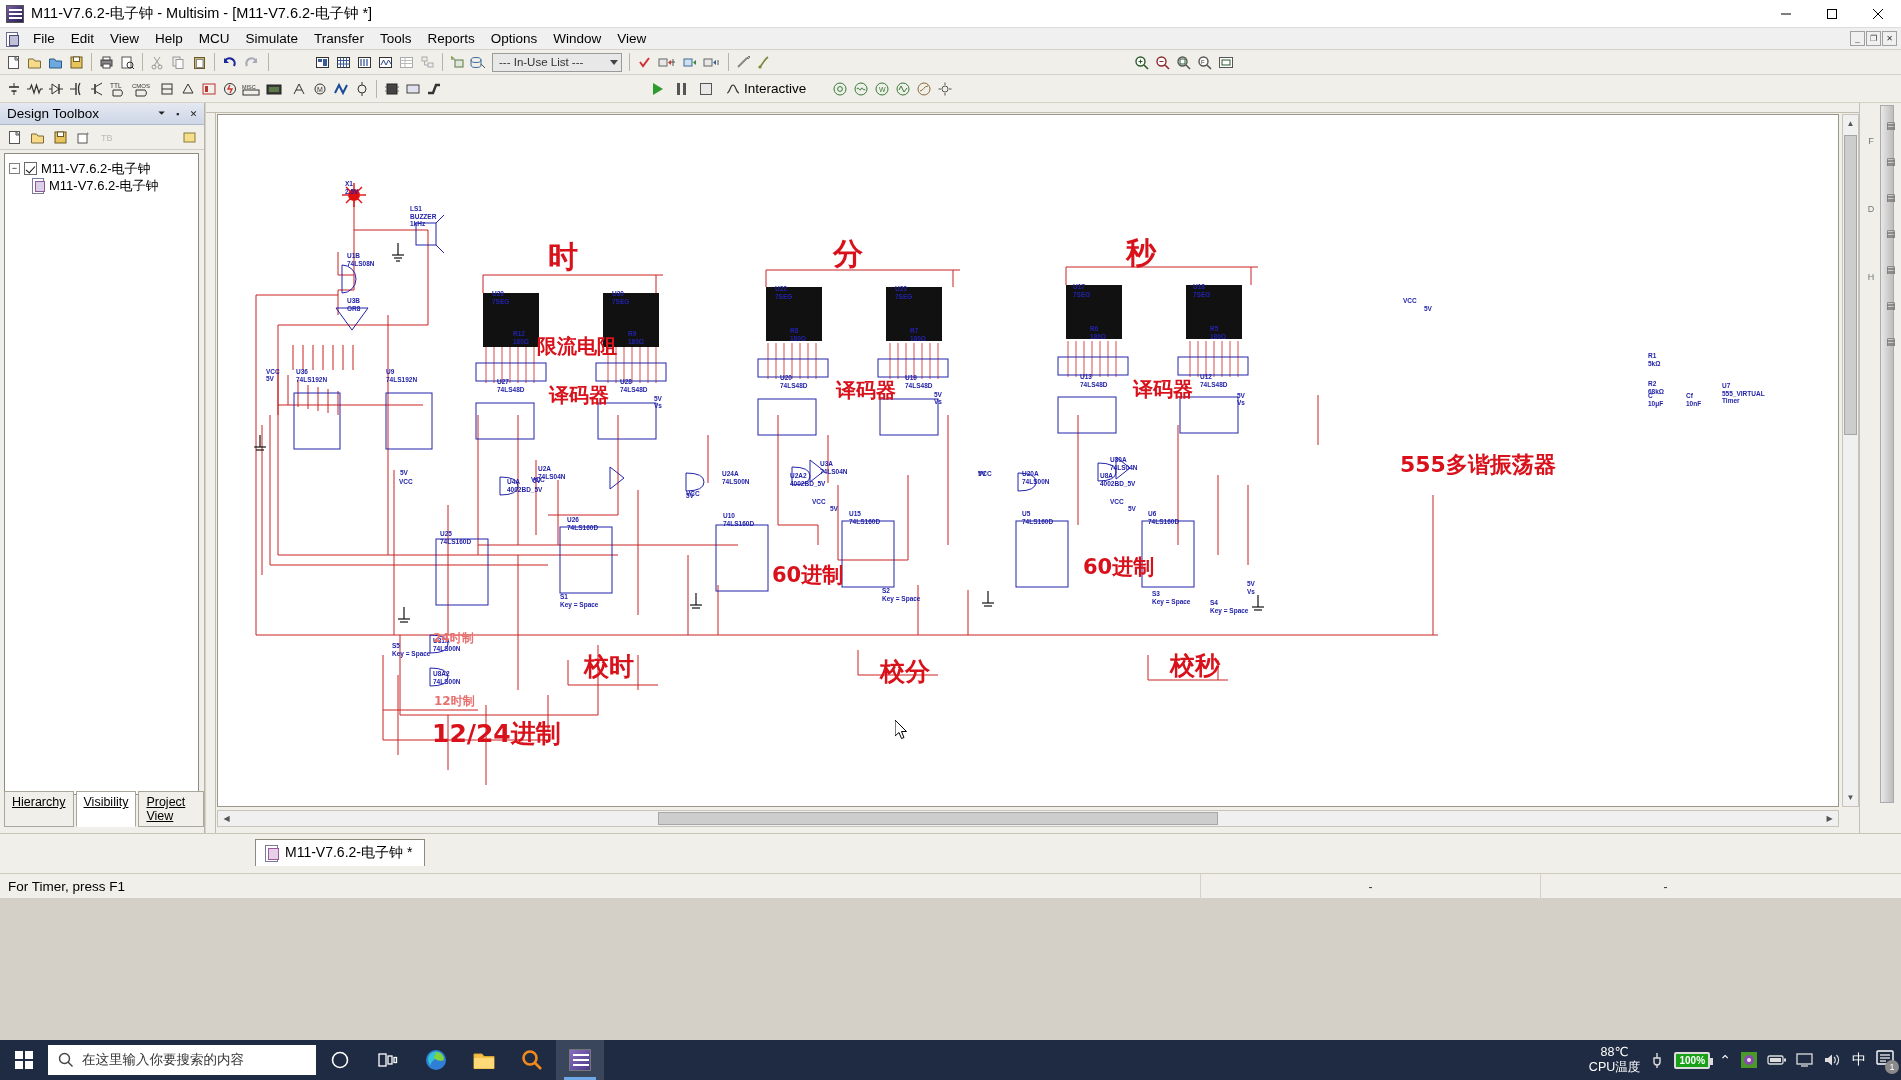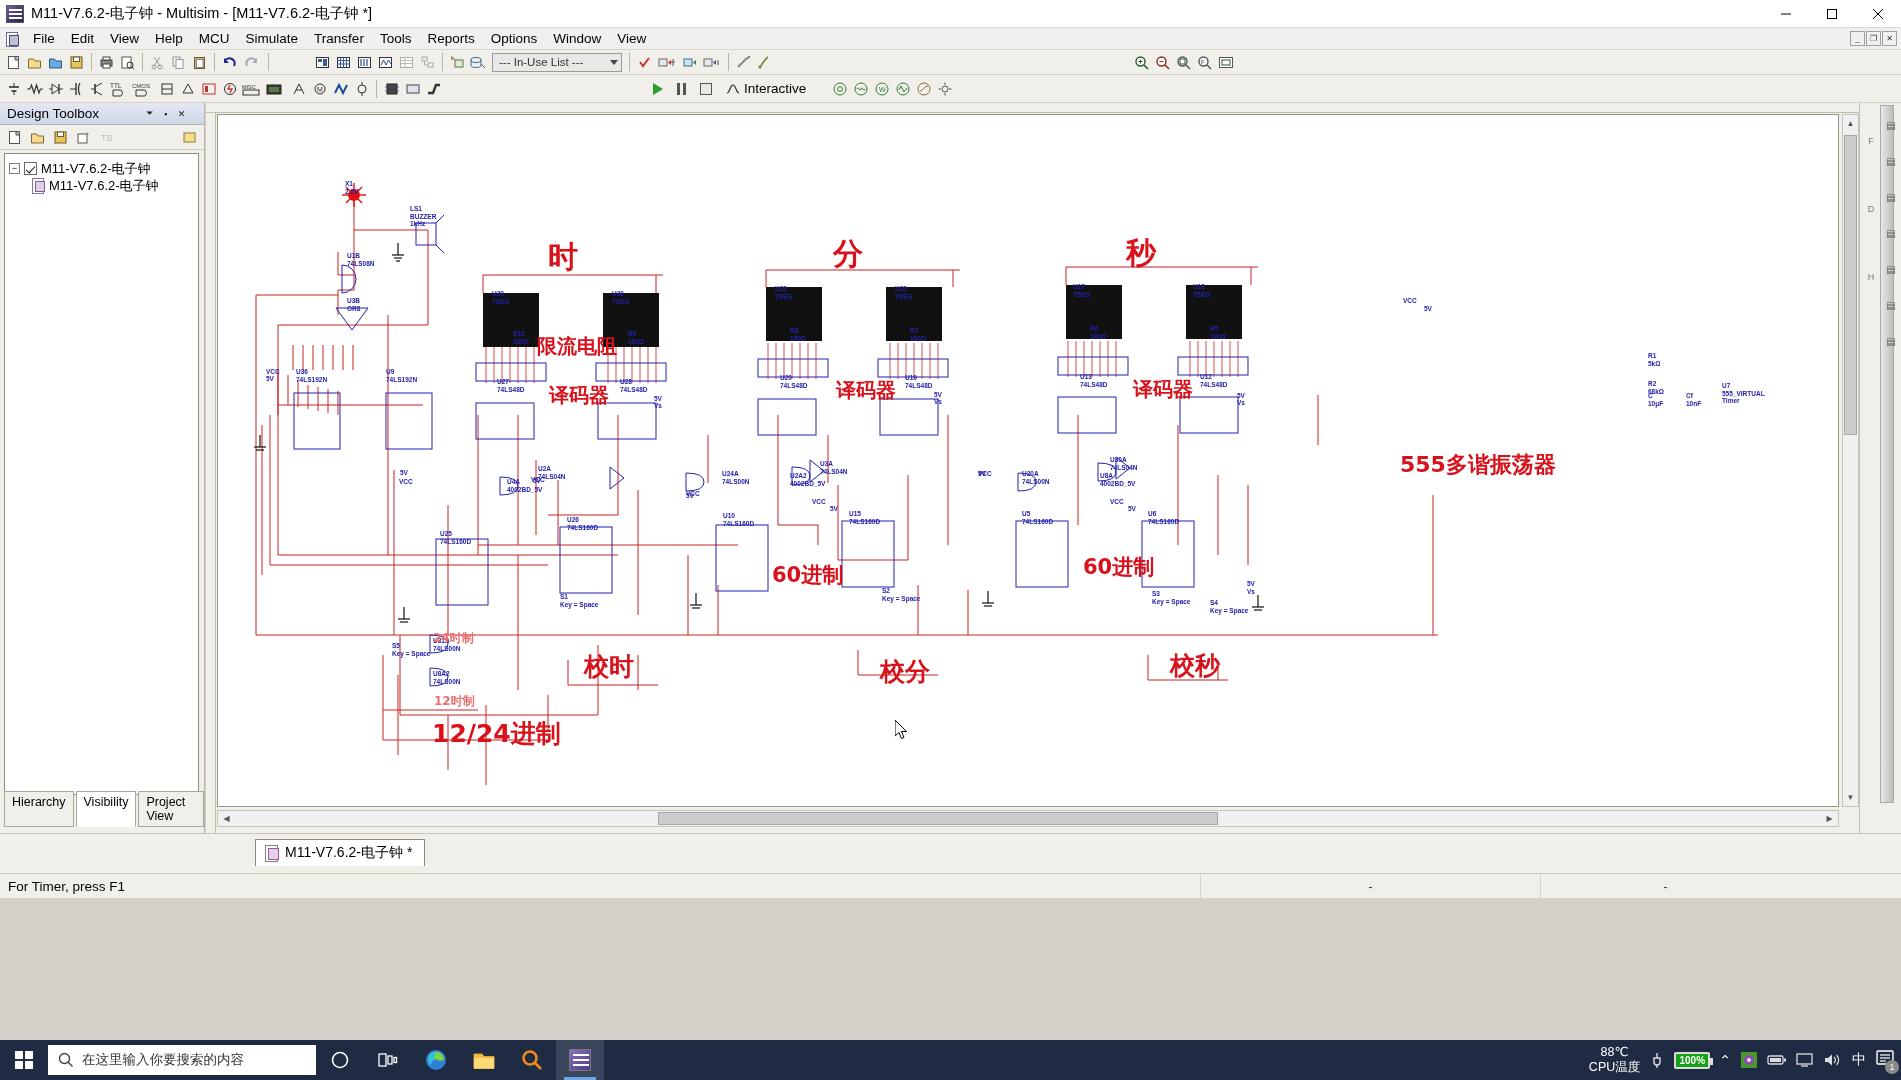--- a/index.html
+++ b/index.html
@@ -72,21 +72,21 @@
   .pause-b::before,.pause-b::after{content:"";position:absolute;top:0;width:3px;height:12px;background:#555;}
   .pause-b::before{left:0}.pause-b::after{right:0}
   .stop-b{ width:12px;height:12px;border:1.5px solid #555;background:#e8e8e8; }
   .interactive-box{ display:flex;align-items:center;gap:4px; font-size:13.5px;color:#000;
      padding:0 6px; }
 
   
   .dt-panel{ position:absolute; left:0; top:103px; width:205px; height:730px;
      background:#f0efe9; border-right:1px solid #b9b5a9; }
   .dt-head{ height:22px; background:linear-gradient(#e4e9f2,#cdd6e6);
-     border-bottom:1px solid #b0b8c8; display:flex;align-items:center;padding:0 16px 0 7px;}
+     border-bottom:1px solid #b0b8c8; display:flex;align-items:center;padding:0 4px 0 7px;}
   .dt-head-title{ font-size:13.5px;color:#000;font-weight:400; }
   .dt-head-btns{ margin-left:auto; display:flex; gap:3px; align-items:center;}
   .dt-hb{ width:13px;height:13px;font-size:9px;display:flex;align-items:center;justify-content:center;
      color:#222; }
   .dt-tools{ height:25px; display:flex; align-items:center; padding:0 4px;
      border-bottom:1px solid #cfcbc0; background:#f0efe9; gap:2px;}
   .dt-body{ position:absolute; left:4px; top:50px; right:5px; bottom:38px;
      background:#fff; border:1px solid #8f8b80; overflow:hidden; }
   .tree{ padding:6px 4px; font-size:13px; color:#000; }
   .tnode{ display:flex; align-items:center; height:17px; white-space:nowrap;}
@@ -97,21 +97,21 @@
      position:relative; flex:0 0 auto;}
   .tchk::after{content:"";position:absolute;left:3px;top:1px;width:4px;height:8px;
      border:solid #111;border-width:0 1.6px 1.6px 0;transform:rotate(42deg);}
   .tpage{ width:14px;height:15px;margin-right:4px;position:relative;flex:0 0 auto;}
   .tpage::before{content:"";position:absolute;left:1px;top:0;width:10px;height:14px;background:#fff;
      border:1px solid #7a7a9a;}
   .tpage::after{content:"";position:absolute;left:4px;top:3px;width:8px;height:9px;background:#dcd0e8;
      border:1px solid #8a5a9a;}
   .dt-tabs{ position:absolute; bottom:6px; left:4px; display:flex; gap:2px; }
   .dt-tab{ font-size:12.5px; padding:3px 7px; background:#f0efe9; border:1px solid #aaa69a;
-     color:#000; }
+     color:#000;text-decoration:underline; }
   .dt-tab.sel{ background:#fff; border-bottom-color:#fff; }
 
   
   .canvas-wrap{ position:absolute; left:206px; top:103px; right:0px; height:730px;
      background:#f0efe9; }
   .ruler-top{ position:absolute; left:0; top:0; right:0; height:10px; background:#f0efe9;
      border-bottom:1px solid #c0bcb0; }
   .ruler-left{ position:absolute; left:0; top:10px; width:10px; bottom:0; background:#f0efe9;
      border-right:1px solid #c0bcb0; }
   .sheet{ position:absolute; left:11px; top:11px; right:62px; bottom:26px;

